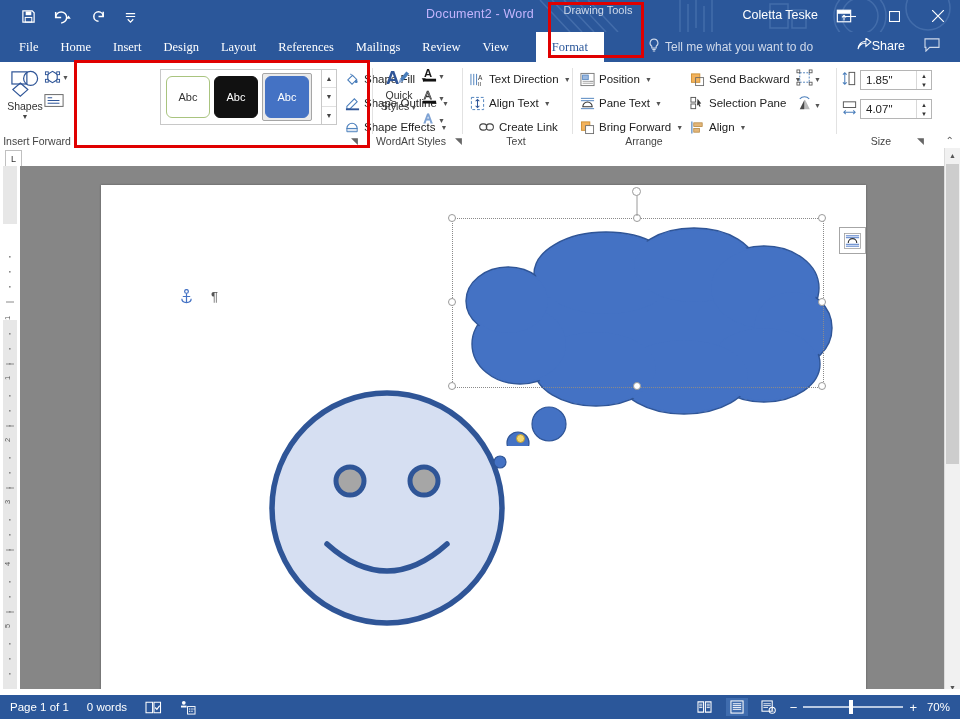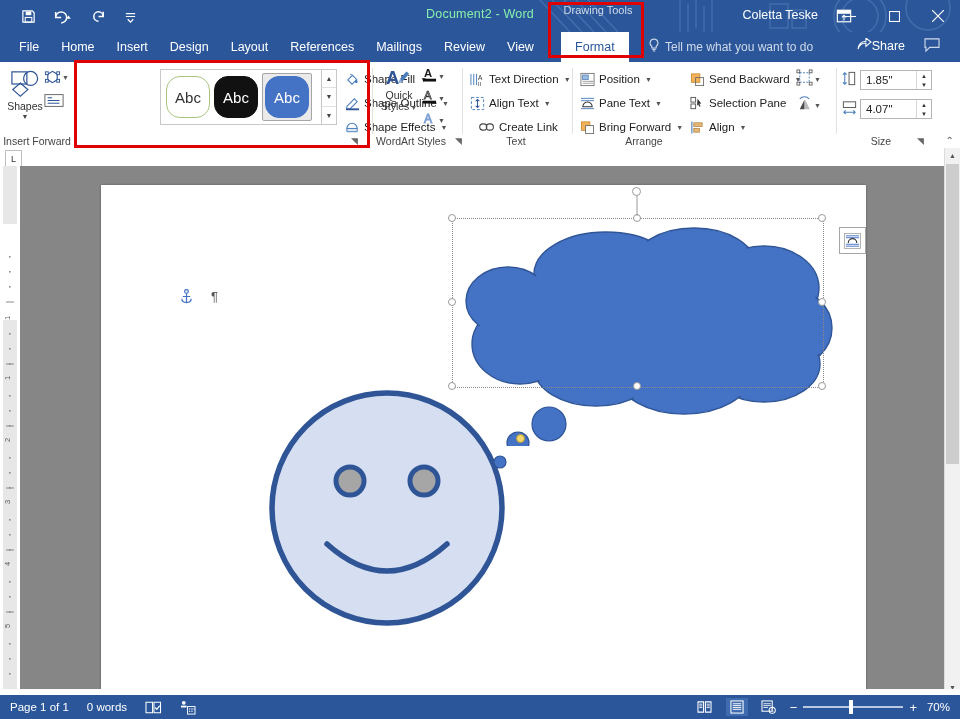--- a/index.html
+++ b/index.html
@@ -15,35 +15,35 @@
   .titlebar{
     position:absolute;left:0;top:0;width:960px;height:32px;
     background:#2b579a;
   }
   .tb-deco{position:absolute;right:0;top:0;width:430px;height:32px;overflow:hidden;opacity:.35;}
   .tb-deco svg{display:block;}
   .qat{position:absolute;left:18px;top:6px;display:flex;align-items:center;gap:12px;}
   .qat-btn{width:20px;height:20px;display:flex;align-items:center;justify-content:center;color:#fff;cursor:pointer;}
   .doc-title{
     position:absolute;left:0;top:7px;width:960px;text-align:center;
-    color:#86efac;font-size:12.5px;letter-spacing:.2px;
+    color:#c4b5fd;font-size:12.5px;letter-spacing:.2px;
   }
   .acct{
     position:absolute;right:142px;top:8px;color:#fff;font-size:12.5px;white-space:nowrap;
   }
   .ribbon-display{position:absolute;right:108px;top:8px;color:#fff;cursor:pointer;}
   .wbtns{position:absolute;right:0;top:0;display:flex;height:32px;}
   .wbtn{width:44px;height:32px;display:flex;align-items:center;justify-content:center;color:#fff;cursor:pointer;}
 
   
   .tabstrip{
     position:absolute;left:0;top:32px;width:960px;height:30px;
     background:#2b579a;
   }
-  .tabs{position:absolute;left:8px;top:0;display:flex;height:30px;align-items:center;}
+  .tabs{position:absolute;left:8px;top:0;display:flex;height:30px;align-items:center;font-family:Liberation Serif, serif;}
   .tab{
     padding:0 11px;height:30px;line-height:30px;color:#fff;font-size:12.5px;cursor:pointer;white-space:nowrap;
   }
   .tab.active{background:#fff;color:#2b579a;font-weight:normal;}
   .ctx-label{
     position:absolute;left:556px;top:4px;width:84px;text-align:center;
     color:#cfd9ea;font-size:11px;
   }
   .ctx-hl{
     position:absolute;left:548px;top:2px;width:96px;height:56px;
@@ -78,21 +78,21 @@
     display:flex;flex-direction:column;align-items:center;justify-content:flex-start;padding-top:4px;
   }
   .shapes-btn .lbl{font-size:10.5px;color:#333;margin-top:2px;}
   .mini-btn{position:absolute;display:flex;align-items:center;cursor:pointer;}
 
   
   .gallery{
     position:absolute;left:84px;top:7px;width:162px;height:56px;
     border:1px solid #c8c8c8;background:#fff;display:flex;align-items:center;gap:4px;padding:0 5px;box-sizing:border-box;
   }
-  .thumb{width:42px;height:40px;border-radius:14px;display:flex;align-items:center;justify-content:center;font-size:15px;cursor:pointer;}
+  .thumb{width:42px;height:40px;border-radius:6px;display:flex;align-items:center;justify-content:center;font-size:11px;cursor:pointer;}
   .thumb.t1{background:#fff;border:1px solid #a9c47f;color:#333;}
   .thumb.t2{background:#111;border:1px solid #111;color:#fff;}
   .thumb.t3{background:#4472c4;border:1px solid #4472c4;color:#fff;}
   .thumb-sel{padding:2px;border:1px solid #a6a6a6;background:#eaeaea;border-radius:2px;}
   .gal-scroll{
     position:absolute;left:246px;top:7px;width:15px;height:56px;
     display:flex;flex-direction:column;border:1px solid #c8c8c8;border-left:none;box-sizing:border-box;background:#fff;
   }
   .gal-scroll div{flex:1;display:flex;align-items:center;justify-content:center;font-size:7px;color:#444;cursor:pointer;border-bottom:1px solid #e0e0e0;}
   .gal-scroll div:last-child{border-bottom:none;}

